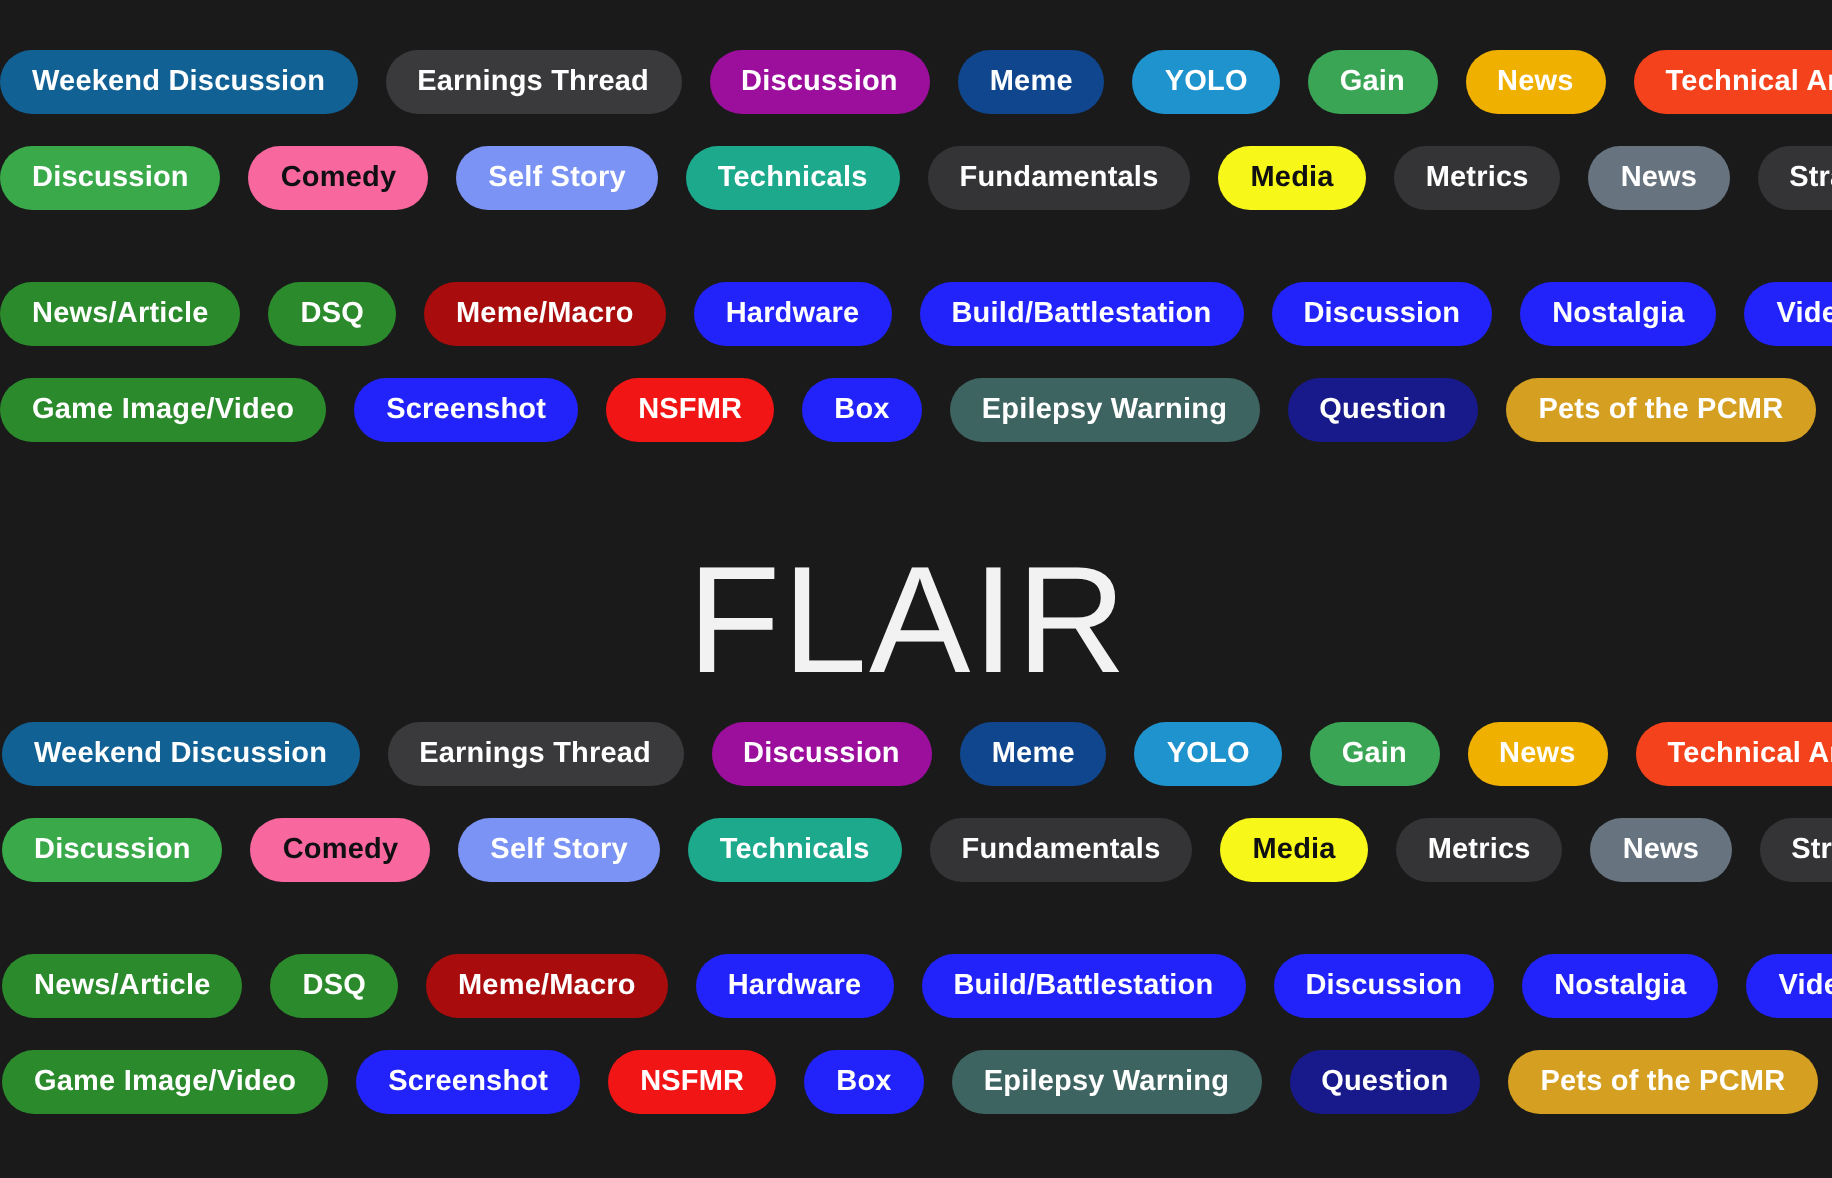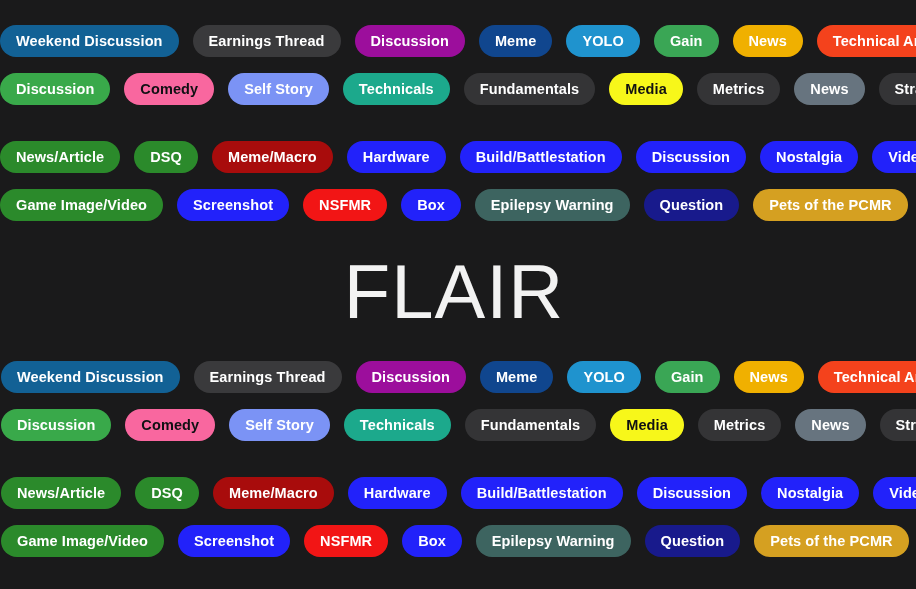--- a/index.html
+++ b/index.html
@@ -65,21 +65,21 @@
     user-select: none;
     text-rendering: optimizeLegibility;
   }
 
   
   .flair-row > .badge:first-child { margin-left: 0; }
 
   .flair-title {
     position: absolute;
     left: 0;
-    top: 249px;
+    top: 268px;
     width: 908px;
     text-align: center;
     font-family: "Liberation Sans", sans-serif;
     font-size: 76px;
     font-weight: 400;
     color: #f2f2f2;
     letter-spacing: 1px;
     line-height: 86px;
   }
 </style>

